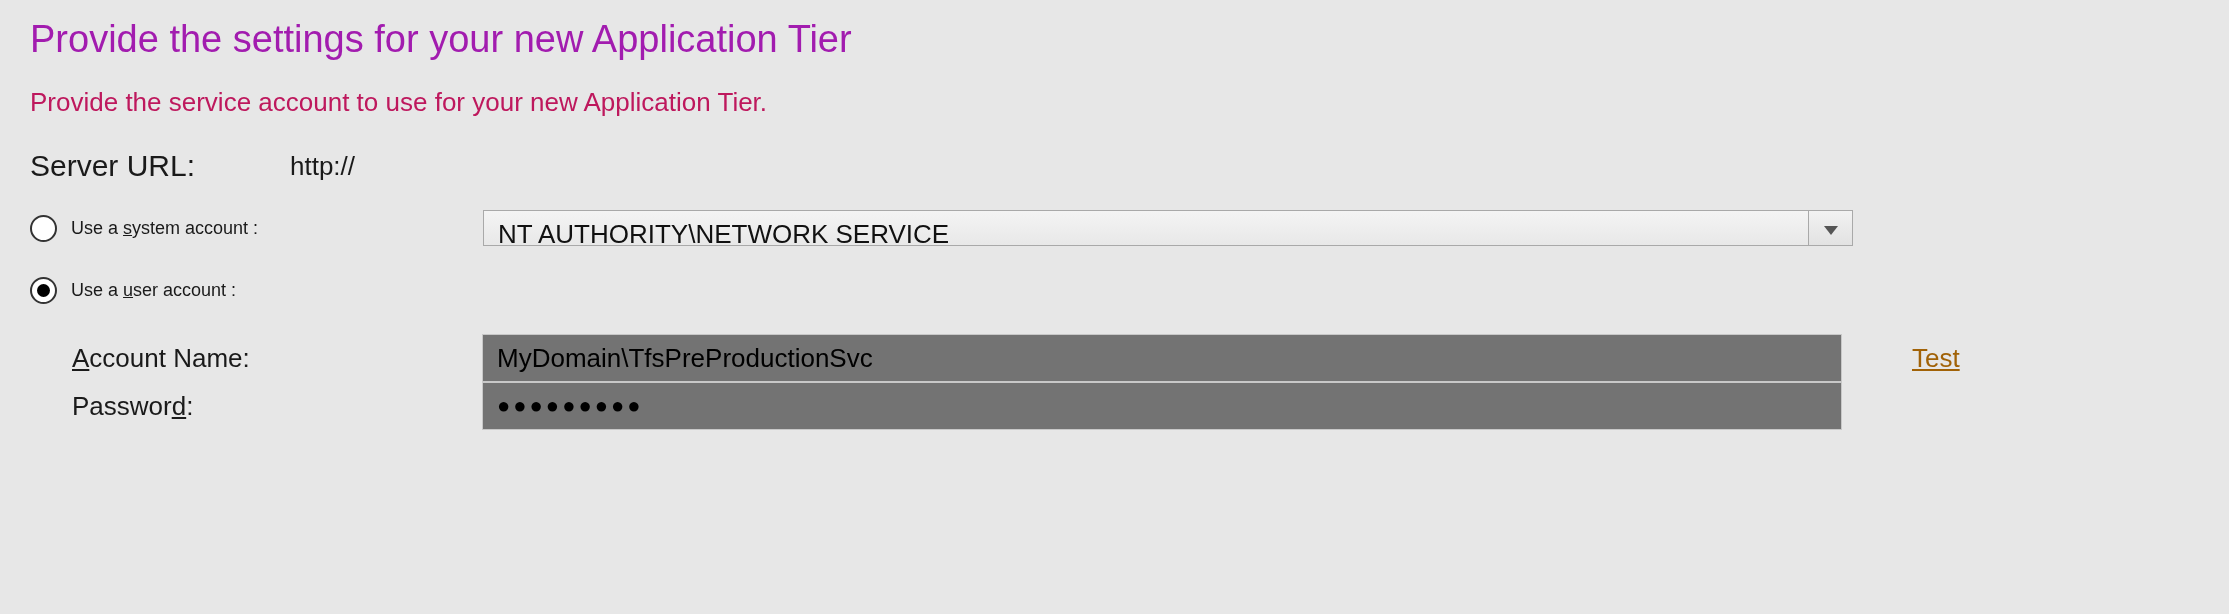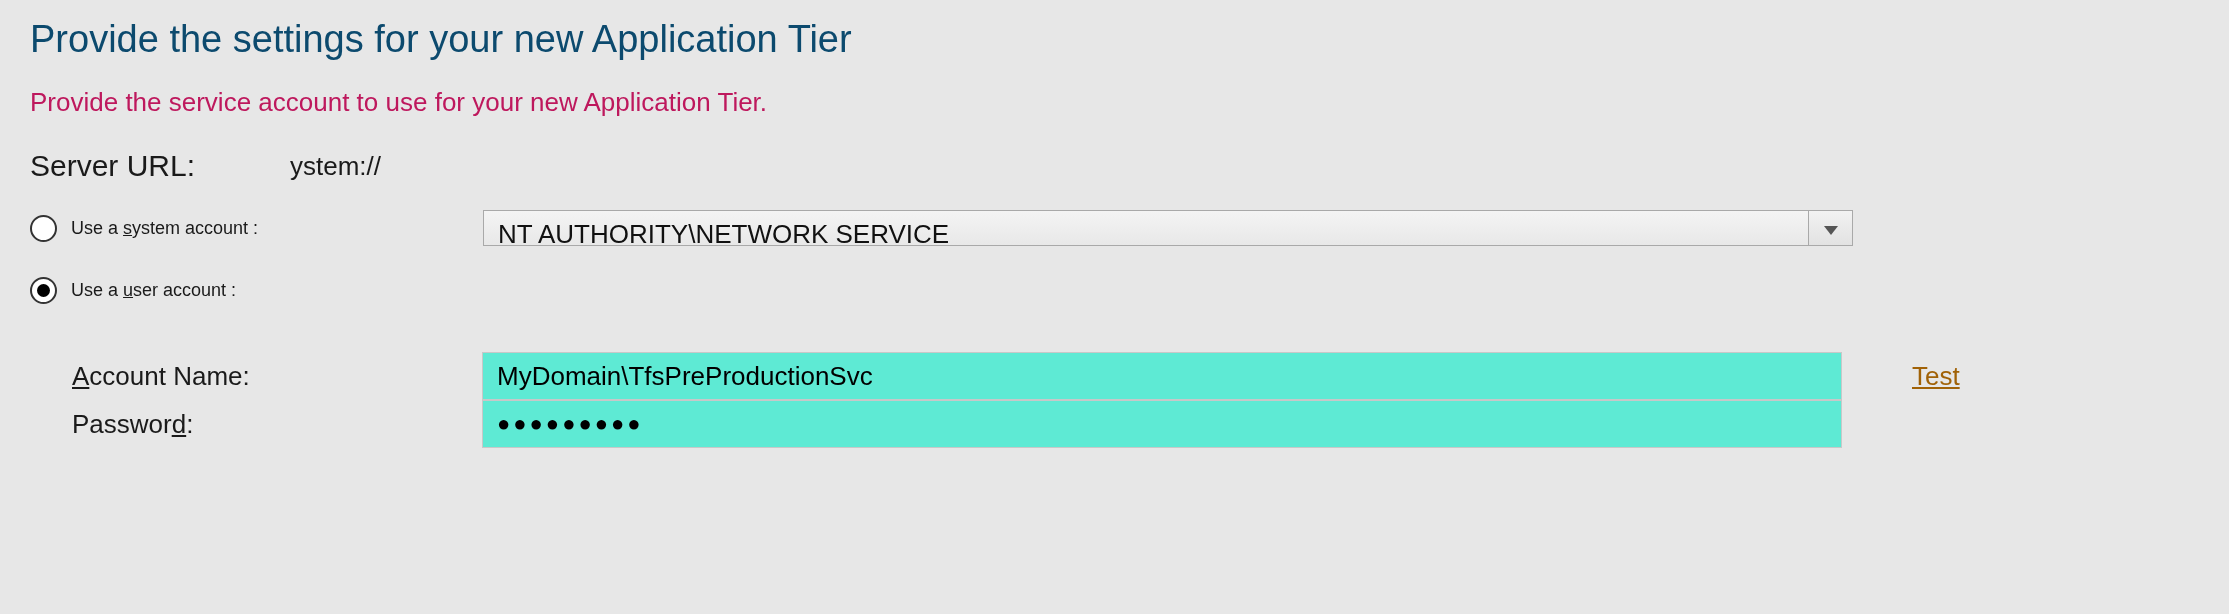--- a/index.html
+++ b/index.html
@@ -9,21 +9,21 @@
       font-size: 24px;
       color: #1a1a1a;
       width: 2229px;
       height: 614px;
       padding: 18px 30px 30px 30px;
       overflow: hidden;
     }
     .title {
       font-size: 38px;
       font-weight: 400;
-      color: #0c4a6e;
+      color: #a21caf;
       margin-bottom: 26px;
     }
     .subtitle {
       font-size: 26px;
       color: #be185d;
       margin-bottom: 26px;
     }
     .row {
       display: flex;
       align-items: center;
@@ -92,51 +92,51 @@
       align-items: center;
       padding-left: 42px;
     }
     .field-row .field-label {
       width: 410px;
       font-size: 26px;
     }
     .text-input {
       height: 48px;
       border: 1px solid #c8c8c8;
-      background: #5eead4;
+      background: #737373;
       font-size: 26px;
       font-family: inherit;
       padding: 4px 14px;
       width: 1360px;
       outline: none;
     }
     .password-masked {
       font-family: Arial, sans-serif;
       letter-spacing: 3px;
       font-size: 22px;
     }
     .test-link {
       color: #a16207;
       text-decoration: underline;
       font-size: 26px;
       margin-left: 70px;
       cursor: pointer;
     }
-    .user-row { margin-bottom: 40px; align-items: center; }
+    .user-row { margin-bottom: 22px; align-items: center; }
     .account-row { margin-top: 10px; }
   </style>
 </head>
 <body>
 
 <div class="title">Provide the settings for your new Application Tier</div>
 <div class="subtitle">Provide the service account to use for your new Application Tier.</div>
 
 <div class="row server-row">
   <span class="label">Server URL:</span>
-  <span class="value">ystem://</span>
+  <span class="value">http://</span>
 </div>
 
 <div class="row system-row">
   <span class="radio"></span>
   <span class="radio-label">
     <span>Use a </span><span class="underline-char">s</span><span>ystem account :</span>
   </span>
   <div class="combo">
     <div class="combo-text">NT AUTHORITY\NETWORK SERVICE</div>
     <div class="combo-btn">

